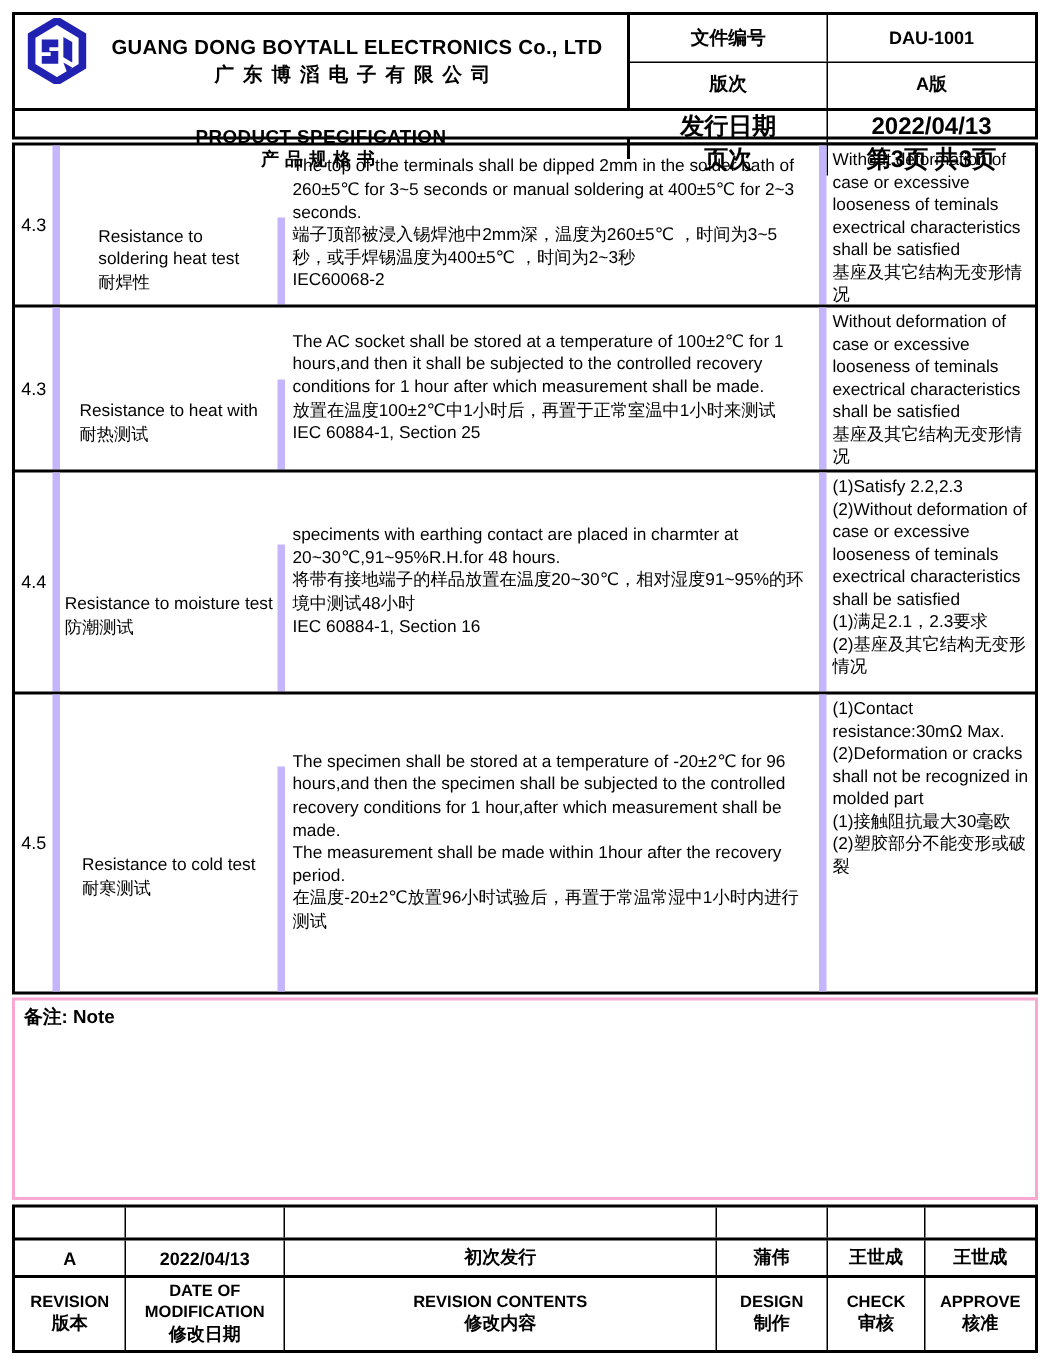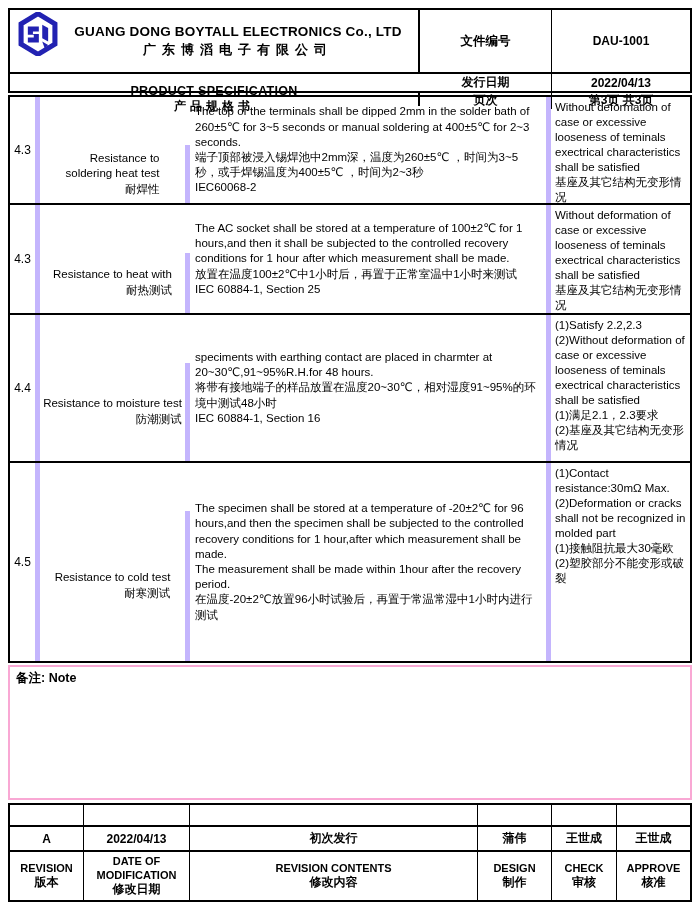--- a/index.html
+++ b/index.html
@@ -28,37 +28,37 @@
     display:flex; flex-direction:column; justify-content:center; align-items:center;margin-top:18px; }
   .doc-title-en { font-size:12.5px; font-weight:bold; letter-spacing:0.3px; }
   .doc-title-cn { font-size:12px; font-weight:bold; letter-spacing:4px; }
   .hdr-fields { flex:1; display:flex; flex-direction:column; }
   .hdr-frow { flex:1; display:flex; }
   .hdr-frow + .hdr-frow { border-top:1px solid #000; }
   .hdr-flabel { width:132px; border-right:1px solid #000; display:flex;
     align-items:center; justify-content:center; font-weight:bold; font-size:12.5px; }
   .hdr-fvalue { flex:1; display:flex; align-items:center; justify-content:center;
     font-weight:bold; font-size:12px;text-align:right; }
-  .hdr-bottom .hdr-flabel, .hdr-bottom .hdr-fvalue { font-size:12px; }
+  .hdr-bottom .hdr-flabel, .hdr-bottom .hdr-fvalue { font-size:16px; }
 
   
   .spec-table {
     position:absolute; left:8px; top:95px; width:684px; height:568px;
     border:2px solid #000; display:flex; flex-direction:column;
   }
   .spec-row { display:flex; }
   .spec-row + .spec-row { border-top:2px solid #000; }
   .row-h1 { height:106px; } .row-h2 { height:110px; }
   .row-h3 { height:148px; } .row-h4 { flex:1; }
   .cell { border-right:5px solid #c4b5fd; }
   .cell:last-child { border-right:none; }
   .cell-no { width:30px; display:flex; align-items:center; justify-content:center;
     font-size:12px; }
   .cell-name { width:150px; display:flex; align-items:center; justify-content:center;
-    text-align:right; font-size:11.5px; line-height:1.35; padding:2px;margin-top:48px; }
+    text-align:left; font-size:11.5px; line-height:1.35; padding:2px;margin-top:48px; }
   .cell-desc { width:361px; display:flex; flex-direction:column; justify-content:center;
     font-size:11.5px; line-height:1.32; padding:3px 5px; }
   .cell-req { flex:1; display:flex; flex-direction:column; 
     font-size:11.5px; line-height:1.3; padding:3px 4px; }
 
   
   .note-box {
     position:absolute; left:8px; top:665px; width:684px; height:135px;
     border:2px solid #f9a8d4; padding:3px 6px;
     font-size:12.5px; font-weight:bold;
@@ -102,20 +102,24 @@
           </svg>
         </span>
         <div class="company-en">GUANG DONG BOYTALL ELECTRONICS Co., LTD</div>
         <div class="company-cn">广东博滔电子有限公司</div>
       </div>
       <div class="hdr-fields">
         <div class="hdr-frow">
           <div class="hdr-flabel">文件编号</div>
           <div class="hdr-fvalue">DAU-1001</div>
         </div>
+        <div class="hdr-frow">
+          <div class="hdr-flabel">版次</div>
+          <div class="hdr-fvalue">A版</div>
+        </div>
       </div>
     </div>
     <div class="hdr-bottom">
       <div class="title-cell">
         <div class="doc-title-en">PRODUCT SPECIFICATION</div>
         <div class="doc-title-cn">产品规格书</div>
       </div>
       <div class="hdr-fields">
         <div class="hdr-frow">
           <div class="hdr-flabel">发行日期</div>

